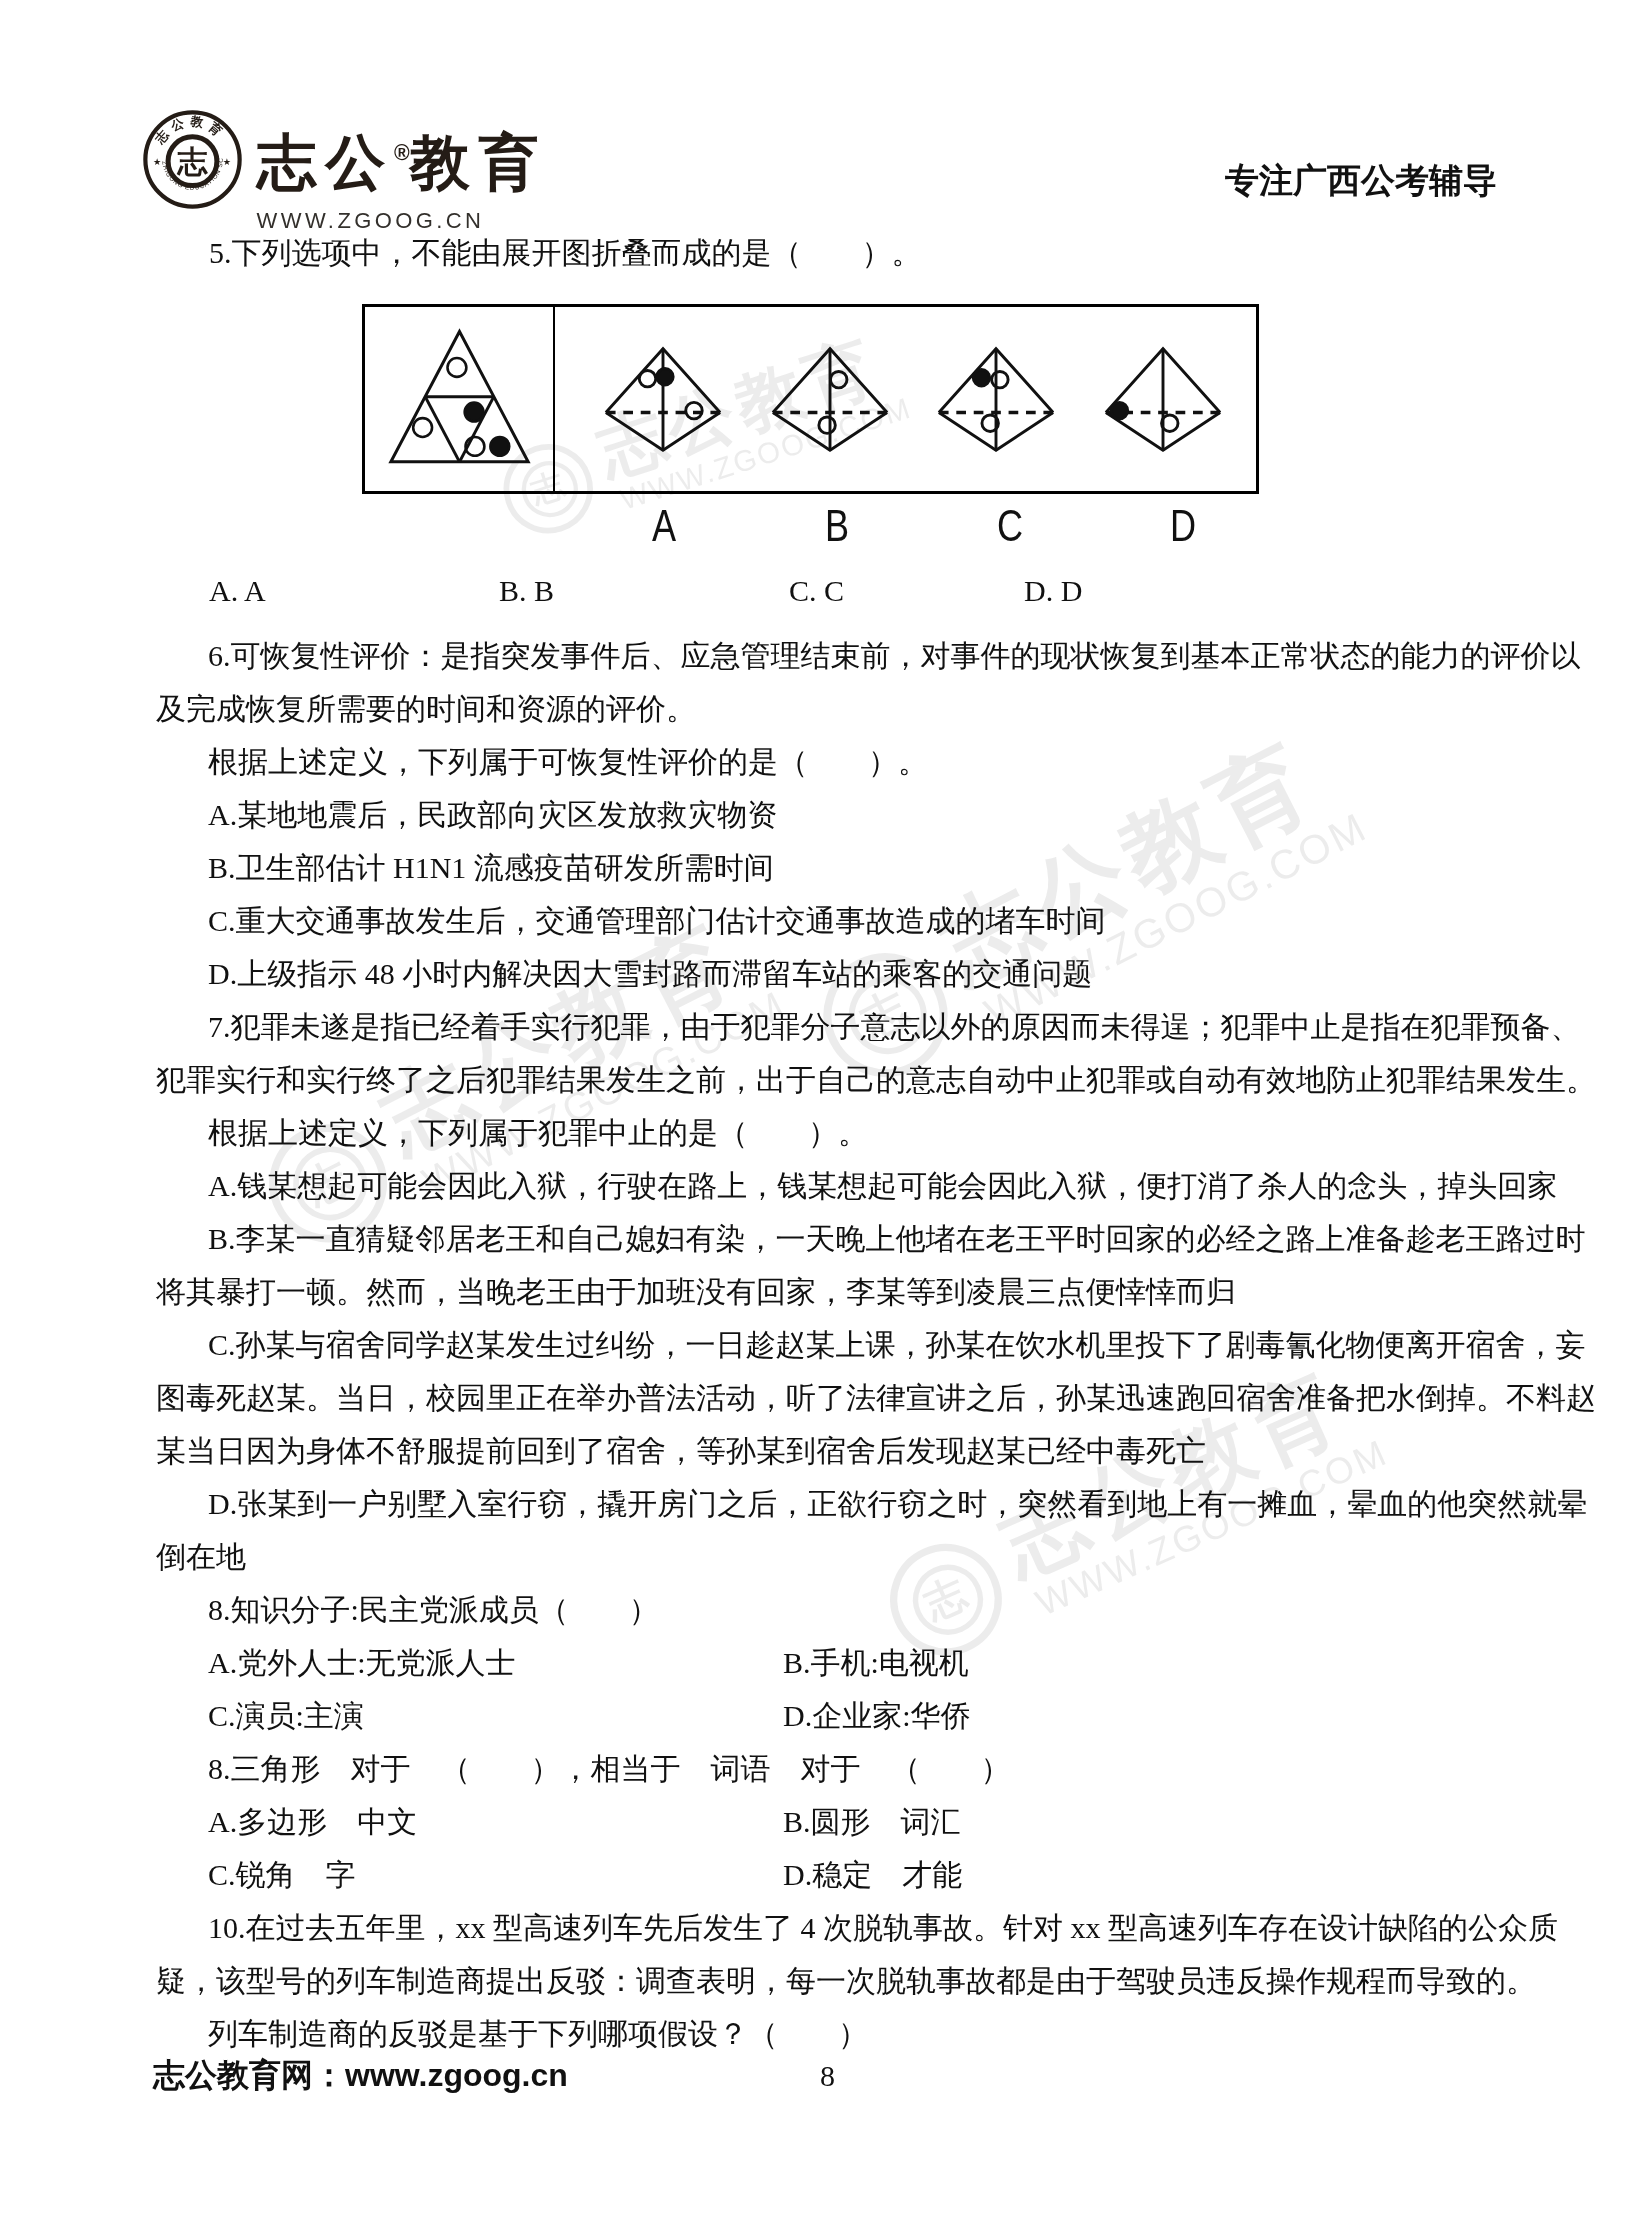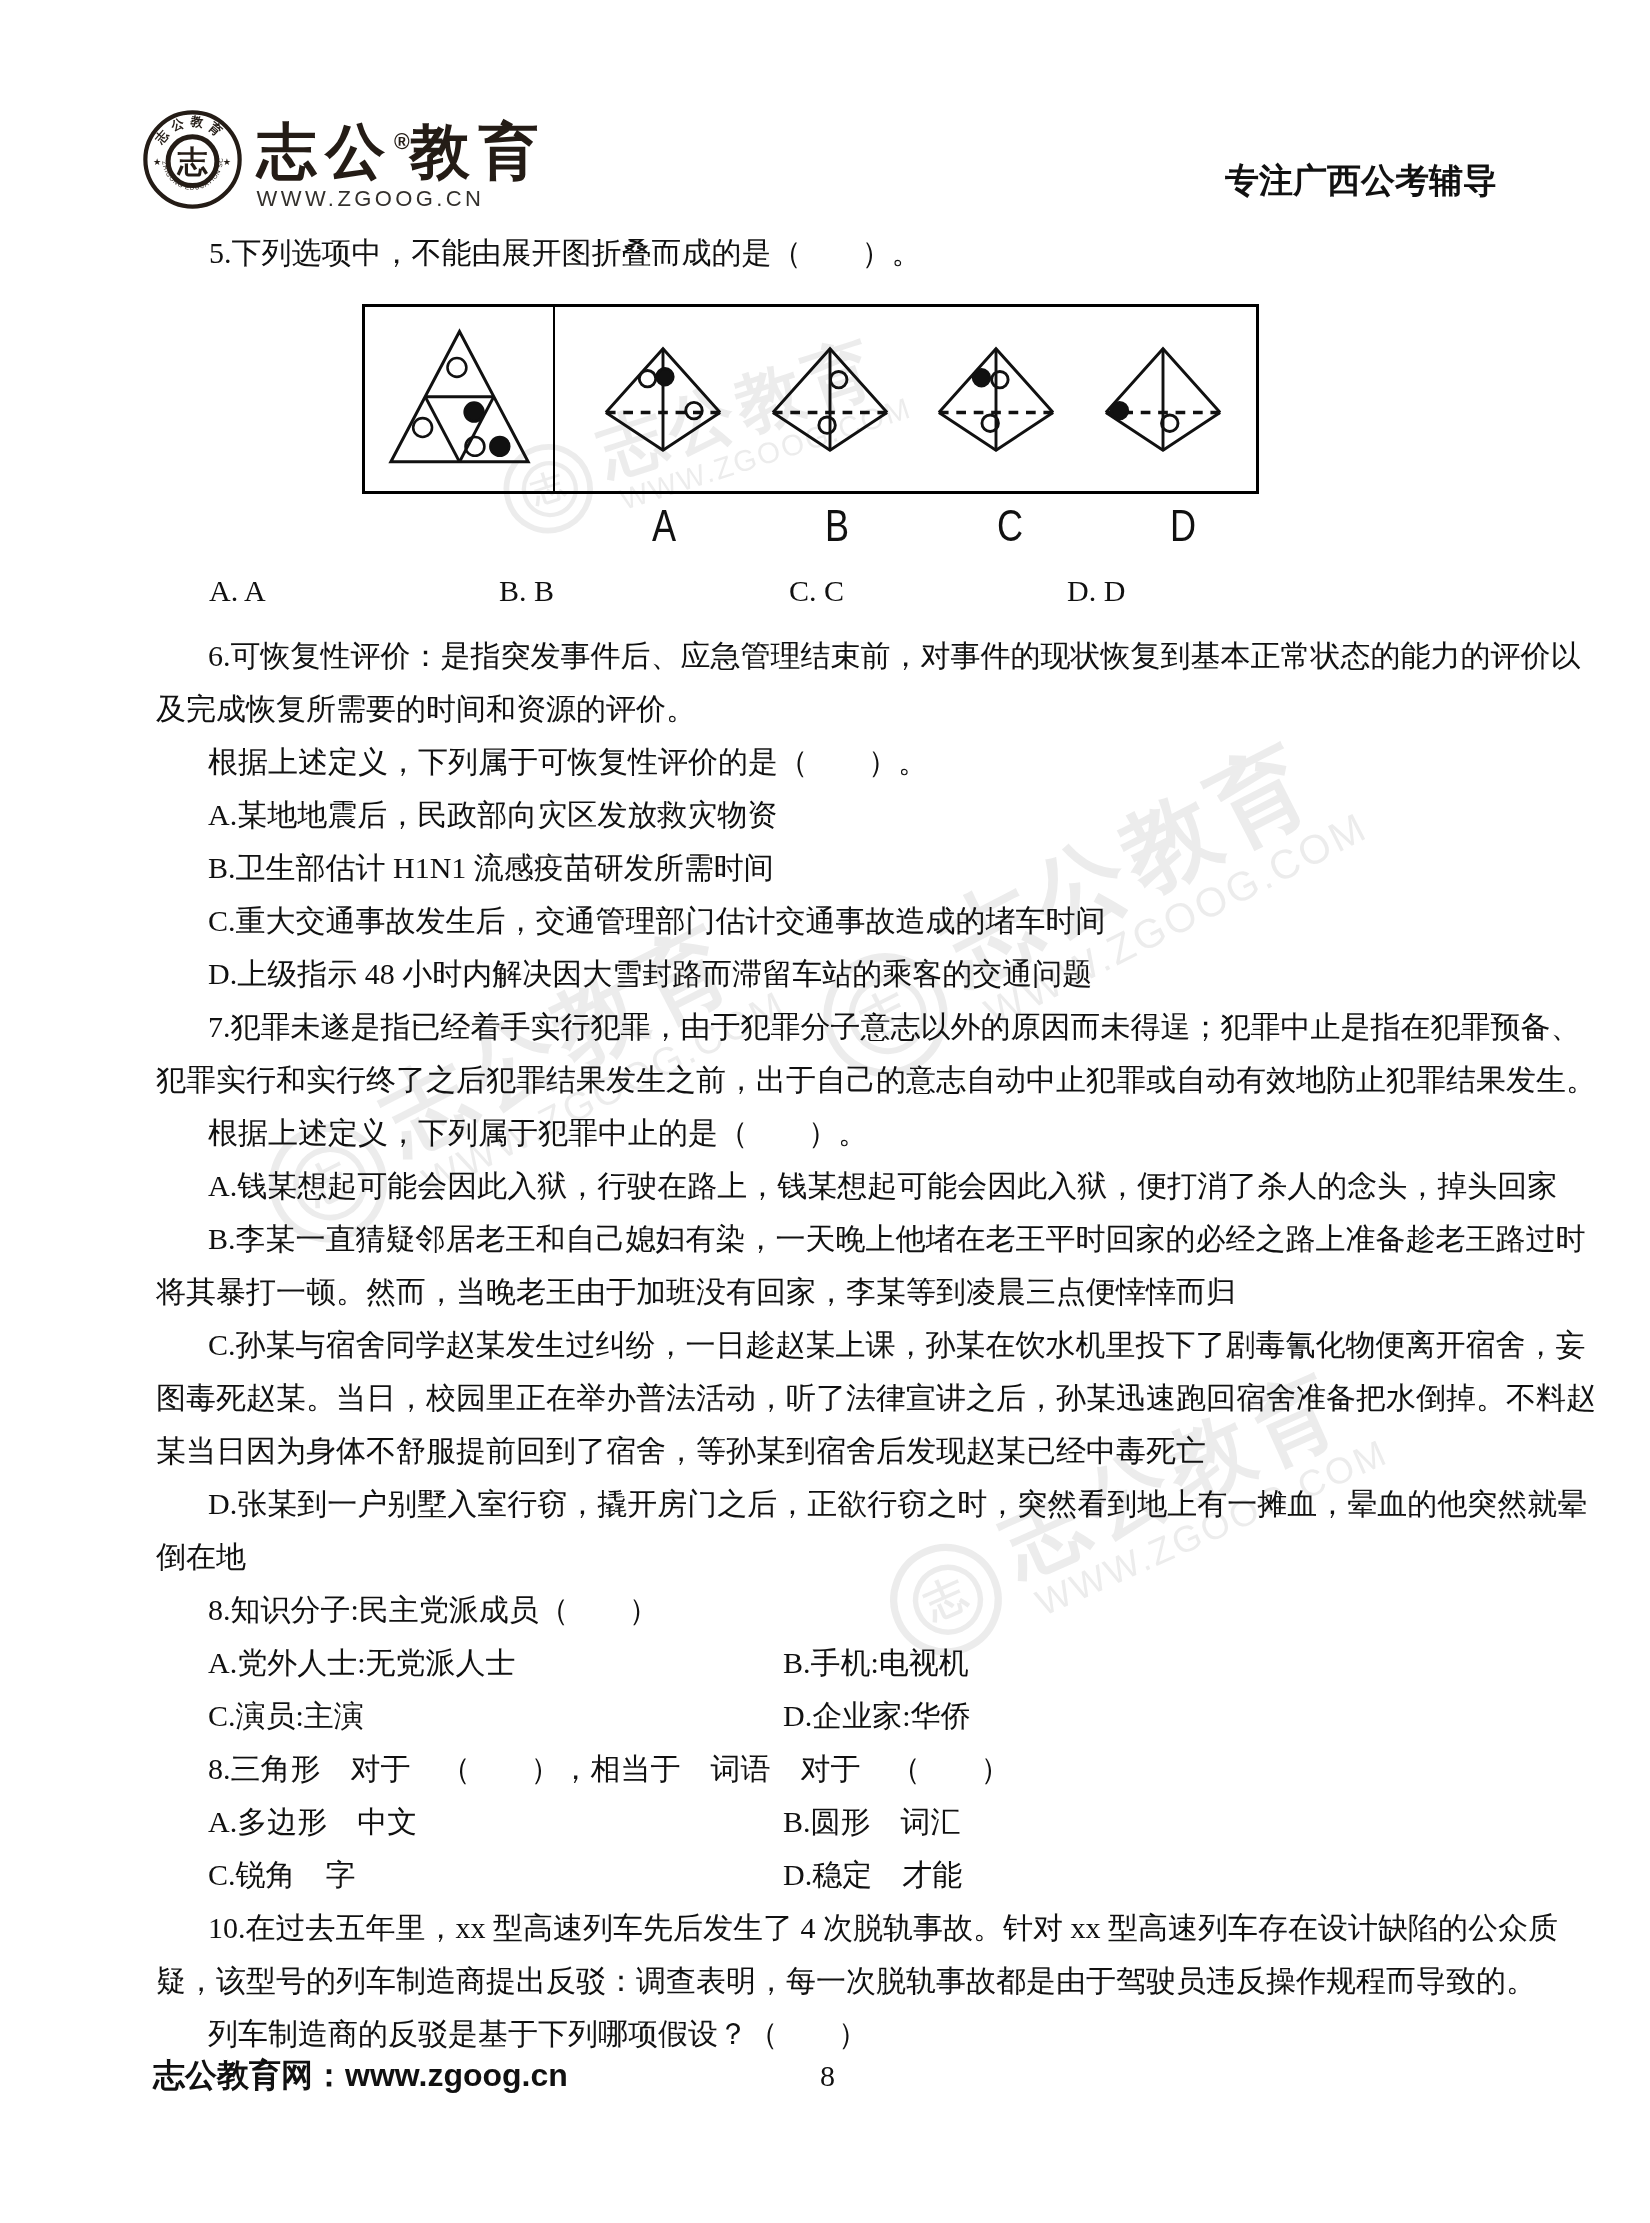--- a/index.html
+++ b/index.html
@@ -5,40 +5,40 @@
   html,body{margin:0;padding:0;background:#888;}
   .page{
     position:relative;width:1651px;height:2223px;margin:0 auto;background:#ffffff;
     font-family:"Liberation Serif", serif;color:#111;overflow:hidden;
   }
   
   .hdr-logo{position:absolute;left:142px;top:109px;display:flex;align-items:flex-start;z-index:2;}
   .hdr-logo svg{display:block;}
   .brand-block{margin-left:13.6px;padding-top:1.9px;}
   .brand-line{font-family:"Liberation Sans",sans-serif;font-weight:bold;color:#241c16;
-    font-size:60px;letter-spacing:8.7px;line-height:62px;white-space:nowrap;}
+    font-size:60px;letter-spacing:8.7px;line-height:85px;white-space:nowrap;}
   .brand-line sup{font-size:21.3px;vertical-align:23px;letter-spacing:0;}
   .brand-url{font-family:"Liberation Sans",sans-serif;color:#33302c;font-size:22px;
     letter-spacing:3.4px;margin-top:3px;}
   .tagline{position:absolute;left:1225px;top:158px;font-size:34px;font-weight:bold;
     white-space:nowrap;z-index:2;}
   
   .q5-stem{position:absolute;left:209px;top:233px;font-size:30px;z-index:2;white-space:nowrap;}
   .fig-box{position:absolute;left:362px;top:304px;width:897px;height:190px;border:3.9px solid #000;
     box-sizing:border-box;display:flex;background:transparent;z-index:2;}
   .fig-left{width:190px;border-right:2.9px solid #000;box-sizing:border-box;display:flex;
     align-items:center;justify-content:center;}
   .fig-right{flex:1;display:flex;align-items:center;justify-content:space-around;padding:0 9.7px 0 25px;}
   .fig-labels{position:absolute;left:552px;top:501px;width:693px;display:flex;
     justify-content:space-around;padding:0 9.7px 0 25px;z-index:2;}
   .fig-label{width:146px;text-align:center;font-family:"Liberation Sans",sans-serif;
     font-size:44px;color:#111;transform:scaleX(.82);}
   .q5-options{position:absolute;left:0;top:574px;width:1651px;height:49px;z-index:2;font-size:30px;}
   .q5-options span{position:absolute;white-space:pre;}
-  .q5-opt-a{left:209px;} .q5-opt-b{left:499px;} .q5-opt-c{left:789px;} .q5-opt-d{left:1067px;text-align:right;}
+  .q5-opt-a{left:209px;} .q5-opt-b{left:499px;} .q5-opt-c{left:789px;} .q5-opt-d{left:1024px;text-align:right;}
   
   .body-lines{position:absolute;left:156px;top:629px;width:1397px;z-index:2;}
   .bline{position:relative;height:53px;line-height:53px;font-size:30px;white-space:nowrap;}
   .bline.indent{padding-left:52px;}
   .bline .c2{position:absolute;left:627px;top:0;}
   
   .footer-site{position:absolute;left:153px;top:2049px;height:53px;line-height:53px;
     font-family:"Liberation Sans",sans-serif;font-weight:bold;font-size:32px;z-index:2;white-space:nowrap;}
   .page-num{position:absolute;left:820px;top:2049px;height:53px;line-height:53px;
     font-size:30px;z-index:2;}

